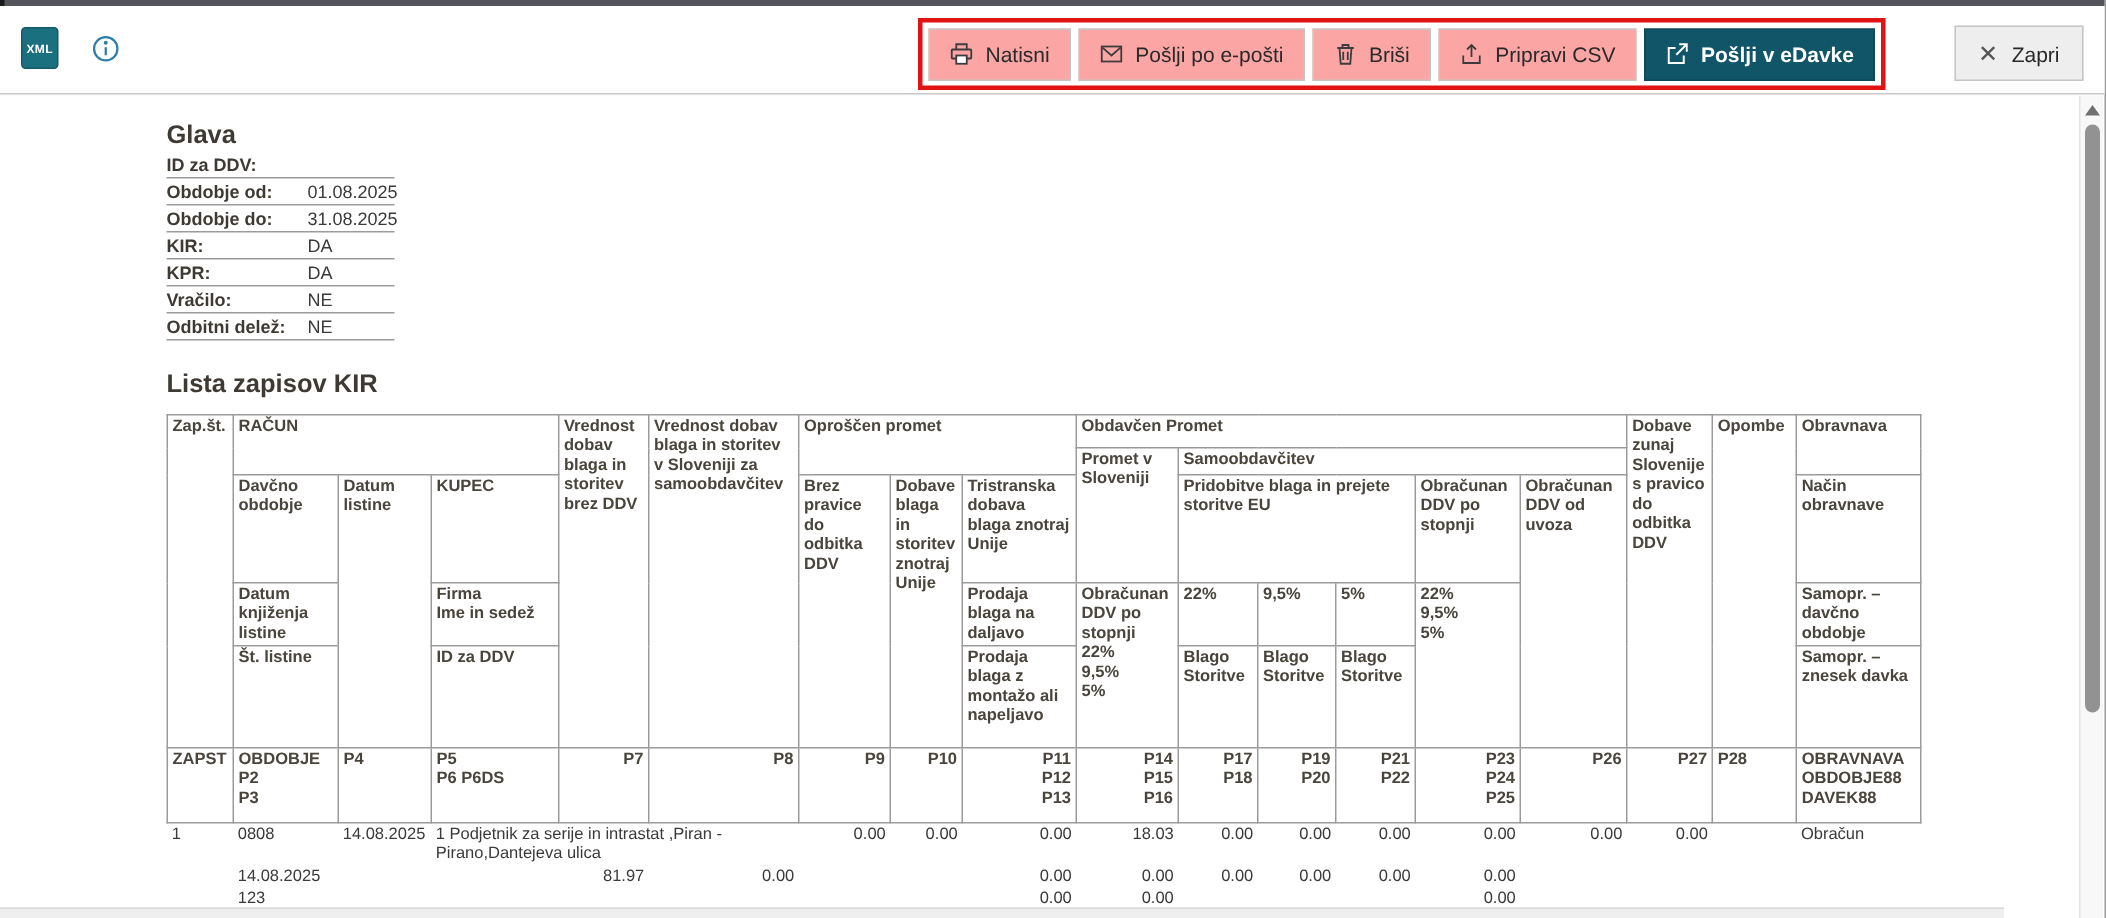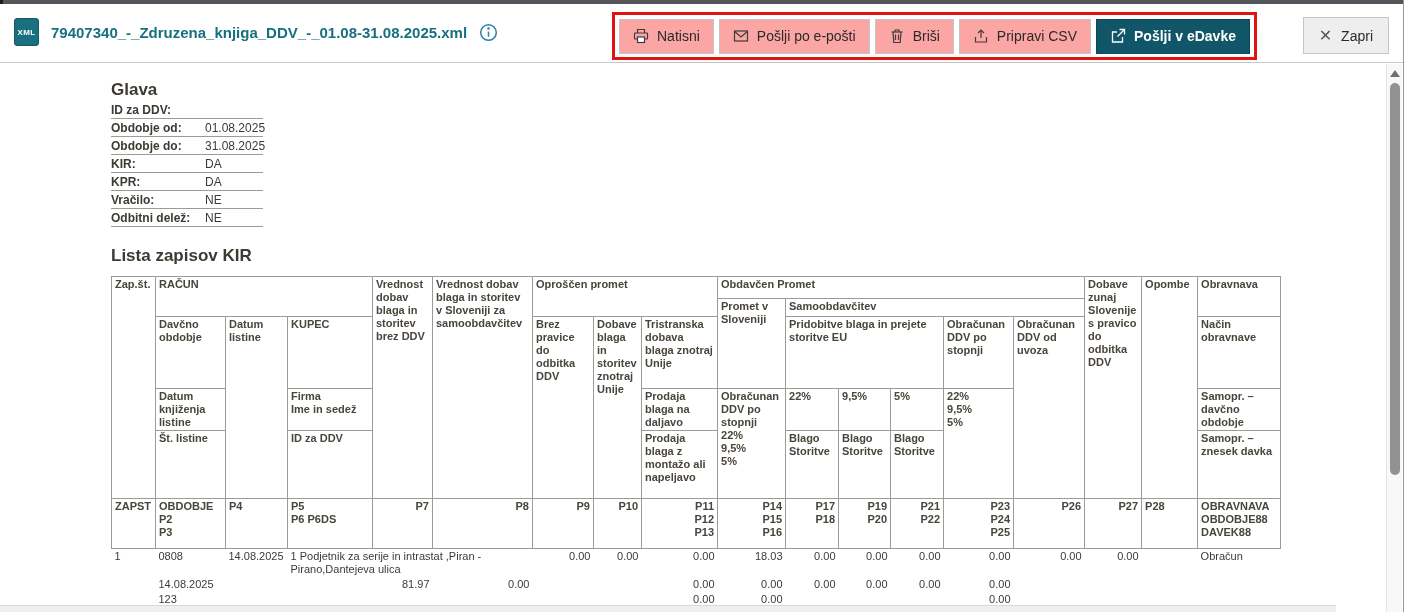--- a/index.html
+++ b/index.html
@@ -4,21 +4,21 @@
 <style>
   * { margin:0; padding:0; box-sizing:border-box; }
   html,body { width:1404px; height:612px; overflow:hidden; }
   body { font-family:"Liberation Sans","DejaVu Sans",sans-serif; background:#fff; position:relative; }
   .page { position:absolute; inset:0; background:#fff; border-right:1px solid #9a9a9a; }
   .top-edge { position:absolute; top:0; left:0; width:100%; height:4px; background:#54565b; }
   .corner-edge { position:absolute; top:0; left:0; width:3px; height:22px; background:#1b1b1b; }
 
   
   .topbar { position:absolute; top:4px; left:0; width:100%; height:59px; background:#fff; border-bottom:1px solid #c8c8c8; }
-  .file-title { position:absolute; left:14px; top:14px; display:flex; align-items:center; gap:12px; }
+  .file-title { position:absolute; left:14px; top:14px; display:flex; align-items:center; gap:22px; }
   .xml-badge { width:25px; height:28px; background:#1b7080; border:1px solid #145968; border-radius:3px; color:#fff; font-size:8px; font-weight:bold; display:flex; align-items:center; justify-content:center; letter-spacing:.3px; }
   .file-name { color:#17707f; font-size:15px; font-weight:bold; }
   .info-ic { width:19px; height:19px; color:#2b7fa8; }
 
   .hl-rect { position:absolute; left:612px; top:8px; height:48px; border:3px solid #e01212; display:flex; align-items:center; gap:5px; padding:3px 4px; background:#fff; }
   .btn { height:35px; display:flex; align-items:center; gap:8px; padding:0 13px; background:#fca5a5; border:1px solid #c5c5c5; color:#2a2a2a; font-size:14px; white-space:nowrap; cursor:pointer; }
   .btn svg { width:16px; height:16px; }
   .btn.primary { background:#115569; border-color:#0d4758; color:#fff; font-weight:bold; }
   .btn-close { position:absolute; right:14px; top:13px; height:37px; display:flex; align-items:center; gap:9px; padding:0 15px; background:#eeeeee; border:1px solid #c5c5c5; color:#2a2a2a; font-size:14px; cursor:pointer; }
   .x-glyph { font-size:16px; color:#555; }
@@ -47,21 +47,20 @@
 </head>
 <body>
 
 <div class="page">
   <div class="top-edge"></div>
   <div class="corner-edge"></div>
 
   <div class="topbar">
     <div class="file-title">
       <div class="xml-badge">XML</div>
-      <span class="file-name">79407340_-_Zdruzena_knjiga_DDV_-_01.08-31.08.2025.xml</span>
       <svg class="info-ic" viewBox="0 0 20 20" fill="none" stroke="currentColor" stroke-width="1.6">
         <circle cx="10" cy="10" r="8.2"></circle>
           <line x1="10" y1="9" x2="10" y2="14.5"></line>
           <circle cx="10" cy="5.8" r="0.6" fill="currentColor"></circle>
       </svg>
     </div>
 
     <div class="hl-rect">
       <button class="btn">
         <svg viewBox="0 0 16 16" fill="none" stroke="#3c3c3c" stroke-width="1.2">

